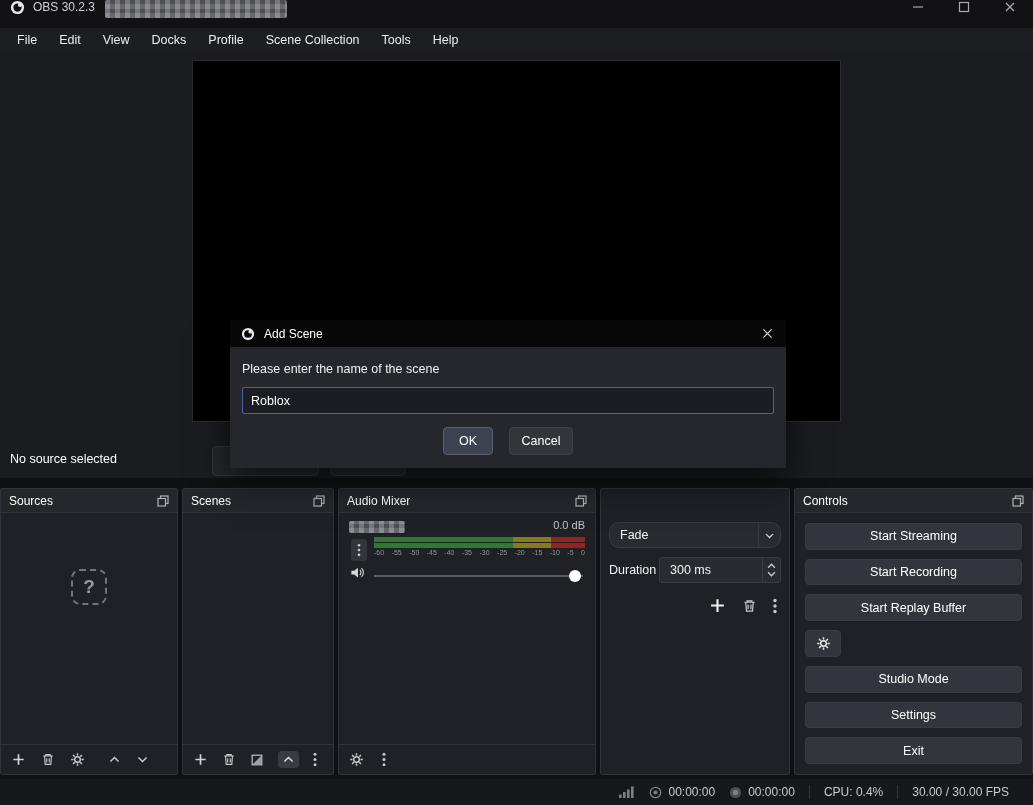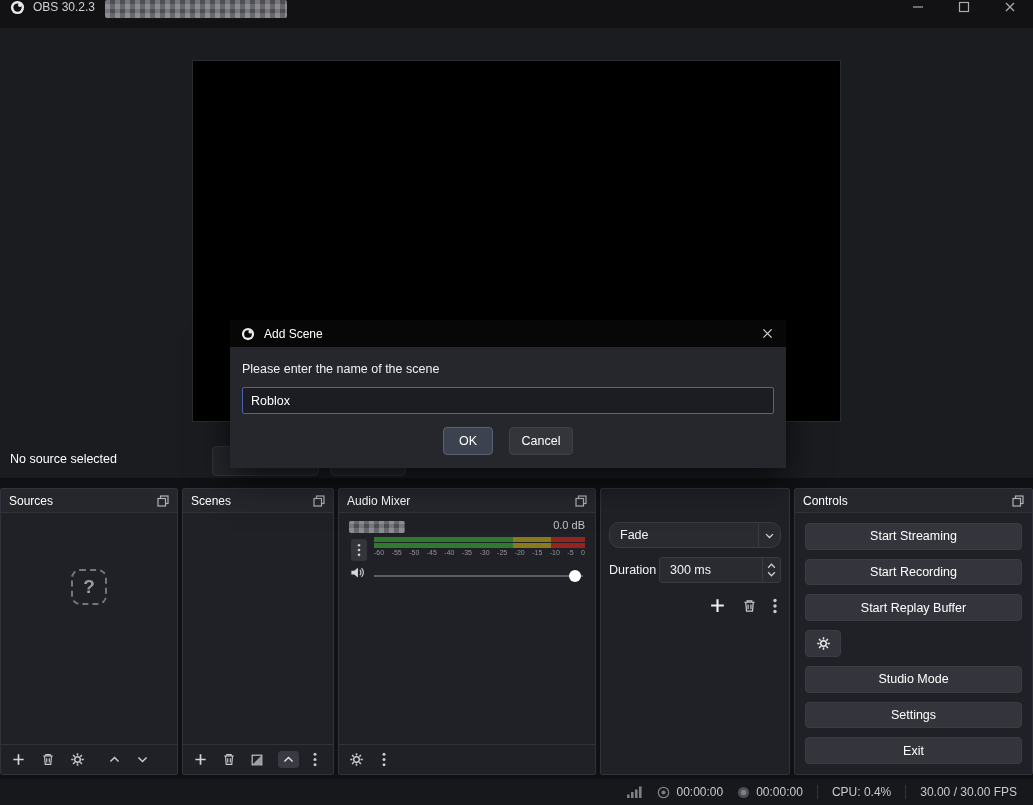--- a/index.html
+++ b/index.html
@@ -106,21 +106,21 @@
     display:flex; flex-direction:column; gap:9px; }
   .ctl-btn { height:27px; background:#34353c; border:1px solid #3b3c43; border-radius:4px;
     color:#ffffff; display:flex; align-items:center; justify-content:center; }
   .vc-row { display:flex; gap:6px; }
   .vc-row .ctl-btn { flex:1; }
   .sq-btn { width:36px; height:27px; background:#34353c; border:1px solid #3b3c43; border-radius:4px;
     display:flex; align-items:center; justify-content:center; }
 
   
   .statusbar { position:absolute; bottom:0; left:0; right:0; height:26px; background:#17181c;
-    display:flex; align-items:center; justify-content:flex-end; gap:14px; padding-right:16px;
+    display:flex; align-items:center; justify-content:flex-end; gap:14px; padding-right:24px;
     font-size:12px; color:#c9cacd; }
   .sb-group { display:flex; align-items:center; gap:6px; }
   .sep { width:1px; height:14px; background:#33343a; }
 
   
   .dialog { position:absolute; left:230px; top:320px; width:556px; z-index:40; background:#26272d;
     box-shadow:0 12px 34px rgba(0,0,0,.65); }
   .dialog-header { height:27px; background:#070708; display:flex; align-items:center; padding:0 11px; gap:9px; }
   .dialog-title { color:#ffffff; font-size:12px; }
   .dialog-close { margin-left:auto; width:16px; height:16px; display:flex; align-items:center; justify-content:center; }
@@ -162,20 +162,30 @@
           </svg>
       </span>
       <span class="win-btn">
         <svg width="12" height="12" viewBox="0 0 12 12">
             <path d="M2 2l8 8M10 2l-8 8" stroke="#a9aaae" stroke-width="1.3"></path>
           </svg>
       </span>
     </div>
   </div>
 
+  <div class="menubar">
+    <span class="menu-item">File</span>
+    <span class="menu-item">Edit</span>
+    <span class="menu-item">View</span>
+    <span class="menu-item">Docks</span>
+    <span class="menu-item">Profile</span>
+    <span class="menu-item">Scene Collection</span>
+    <span class="menu-item">Tools</span>
+    <span class="menu-item">Help</span>
+  </div>
 
   <div class="main">
     <div class="canvas"></div>
   </div>
 
   <div class="contextbar">
     <span class="msg">No source selected</span>
     <div class="ctx-ghost b1"></div>
     <div class="ctx-ghost b2"></div>
   </div>

